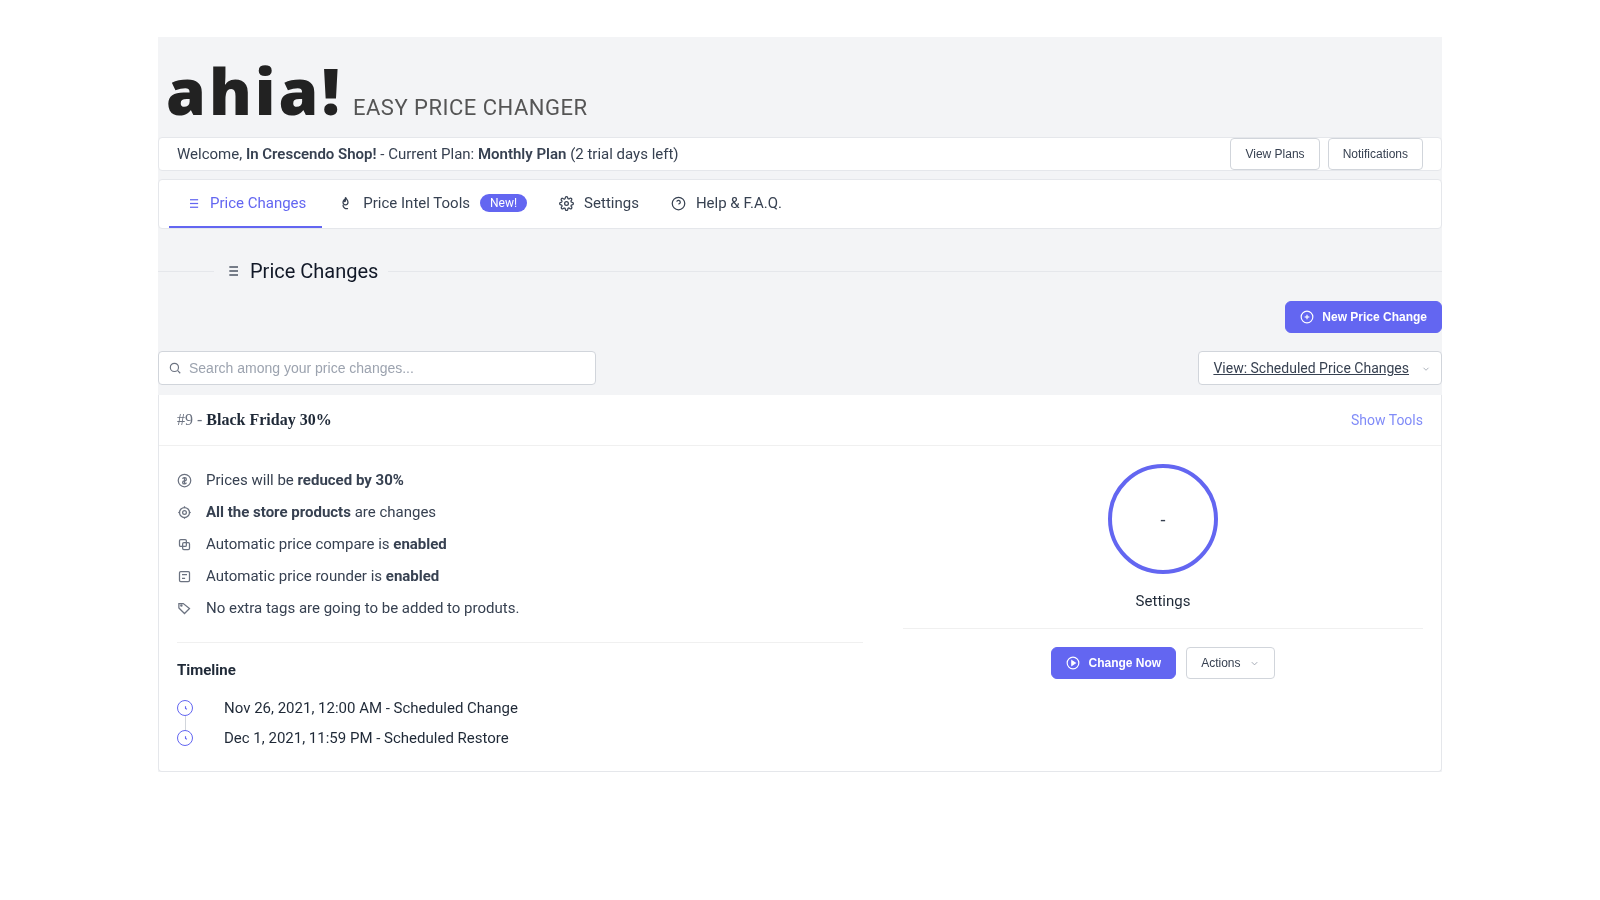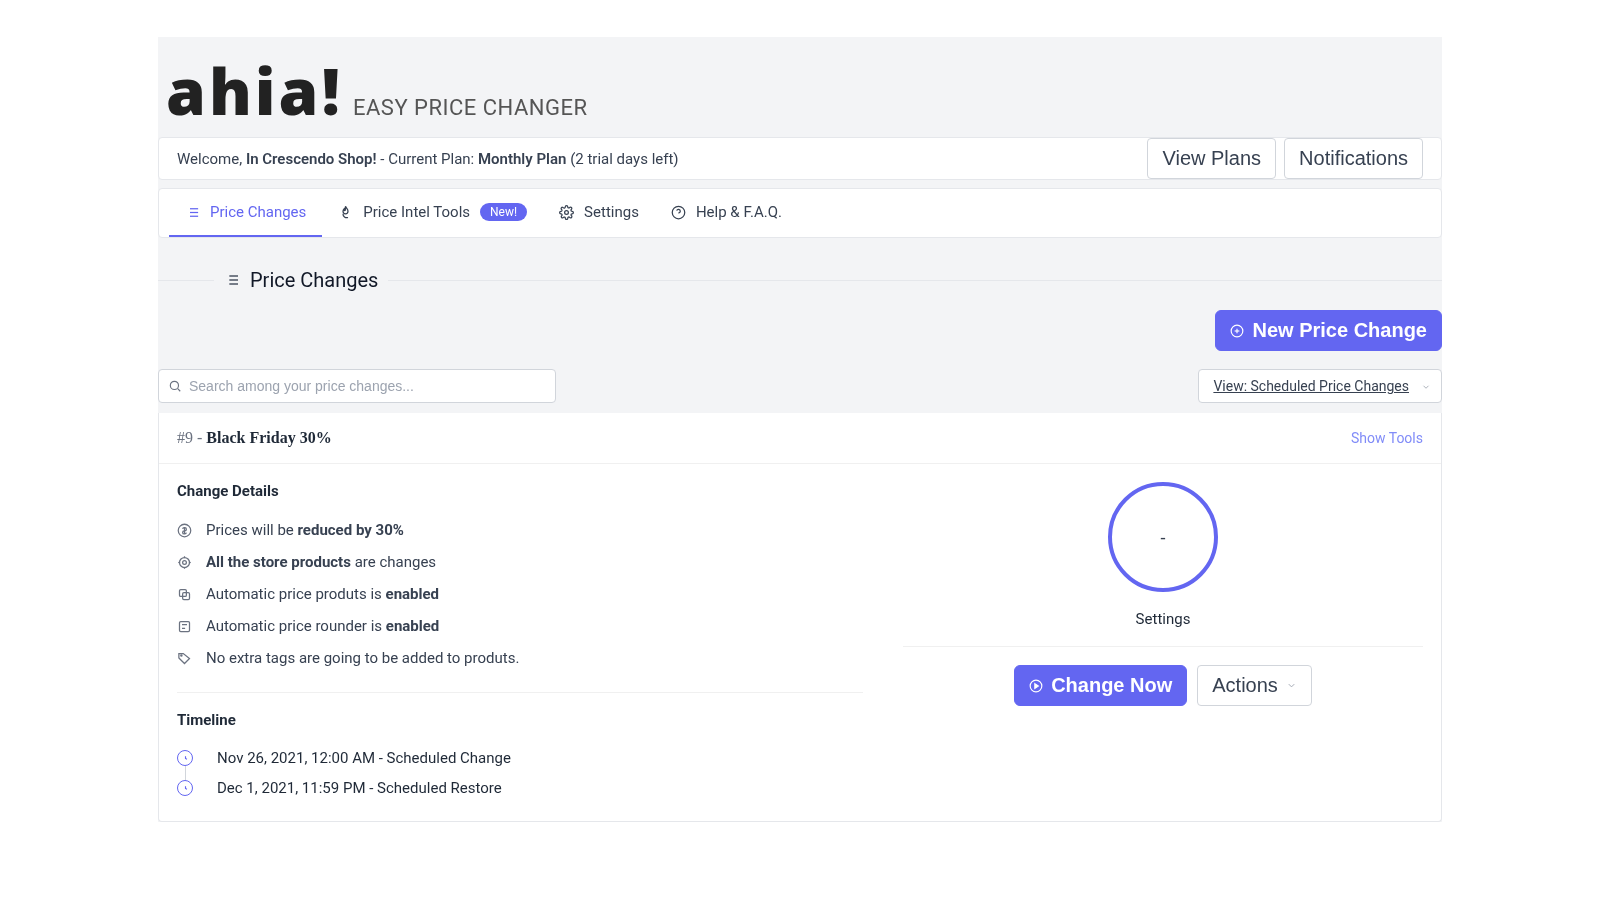--- a/index.html
+++ b/index.html
@@ -57,21 +57,21 @@
 .welcome-actions { display: flex; gap: 8px; }
 .btn {
   display: inline-flex;
   align-items: center;
   gap: 8px;
   border: 1px solid #d1d5db;
   background: #ffffff;
   color: #374151;
   padding: 8px 14px;
   border-radius: 4px;
-  font-size: 20px;
+  font-size: 12px;
   cursor: pointer;
 }
 .btn-primary {
   background: #6366f1;
   border-color: #6366f1;
   color: #ffffff;
   font-weight: 600;
   border-radius: 6px;
 }
 
@@ -135,21 +135,21 @@
   margin-bottom: 18px;
 }
 .filters-row {
   display: flex;
   justify-content: space-between;
   align-items: center;
   margin-bottom: 0;
 }
 .search-wrap {
   position: relative;
-  width: 398px;
+  width: 438px;
 }
 .search-wrap .search-icon {
   position: absolute;
   left: 10px; top: 10px;
   width: 14px; height: 14px;
   color: #6b7280;
 }
 .search-input {
   width: 100%;
   height: 34px;
@@ -224,21 +224,21 @@
   align-items: center;
   gap: 14px;
   padding: 7px 0;
   font-size: 15px;
   color: #374151;
 }
 .detail-list li .icon { width: 15px; height: 15px; color: #6b7280; display:inline-flex; flex:0 0 15px; }
 .divider { height:1px; background:#f0f0f0; margin: 18px 0; }
 .timeline-ul { list-style:none; position:relative; }
 .timeline-ul li {
-  display:flex; align-items:center; gap:24px;
+  display:flex; align-items:center; gap:31px;
   padding: 6px 0;
   font-size: 15px;
 }
 .timeline-ul .tl-icon {
   width:16px; height:16px; border:1.5px solid #6366f1; border-radius:50%;
   display:inline-flex; align-items:center; justify-content:center;
   color:#6366f1; flex:0 0 16px; position:relative; z-index:1; background:#fff;
 }
 .tl-connector {
   position:absolute; left:8px; top:22px; width:1px; height:22px; background:#d1d5db;
@@ -383,21 +383,20 @@
 
     <div class="card">
       <div class="card-head">
         <div class="card-title">
           <span class="idnum">#9 - </span><span class="name">Black Friday 30%</span>
         </div>
         <span class="show-less">Show Tools</span>
       </div>
       <div class="card-body">
         <div class="left-col">
-          <div class="section-label">Change Details</div>
           <ul class="detail-list">
             <li>
               <span class="icon">
                   <svg viewBox="0 0 24 24" fill="none" stroke="currentColor" stroke-width="2">
                     <circle cx="12" cy="12" r="10"></circle>
                     <path d="M12 7v10M9 9.5a2.5 2.5 0 0 1 2.5-2h1a2.5 2.5 0 0 1 0 5h-1a2.5 2.5 0 0 0 0 5h1a2.5 2.5 0 0 0 2.5-2"></path>
                   </svg>
                 </span>
               <span><span>Prices will be </span><b>reduced by 30%</b></span>
             </li>
@@ -414,21 +413,21 @@
                 </span>
               <span><b>All the store products</b><span> are changes</span></span>
             </li>
             <li>
               <span class="icon">
                   <svg viewBox="0 0 24 24" fill="none" stroke="currentColor" stroke-width="2">
                     <rect x="9" y="9" width="11" height="11" rx="2"></rect>
                     <rect x="4" y="4" width="11" height="11" rx="2"></rect>
                   </svg>
                 </span>
-              <span><span>Automatic price produts is </span><b>enabled</b></span>
+              <span><span>Automatic price compare is </span><b>enabled</b></span>
             </li>
             <li>
               <span class="icon">
                   <svg viewBox="0 0 24 24" fill="none" stroke="currentColor" stroke-width="2">
                     <rect x="4" y="4" width="16" height="16" rx="2"></rect>
                     <line x1="8" y1="9" x2="16" y2="9"></line>
                     <line x1="8" y1="15" x2="13" y2="15"></line>
                   </svg>
                 </span>
               <span><span>Automatic price rounder is </span><b>enabled</b></span>

